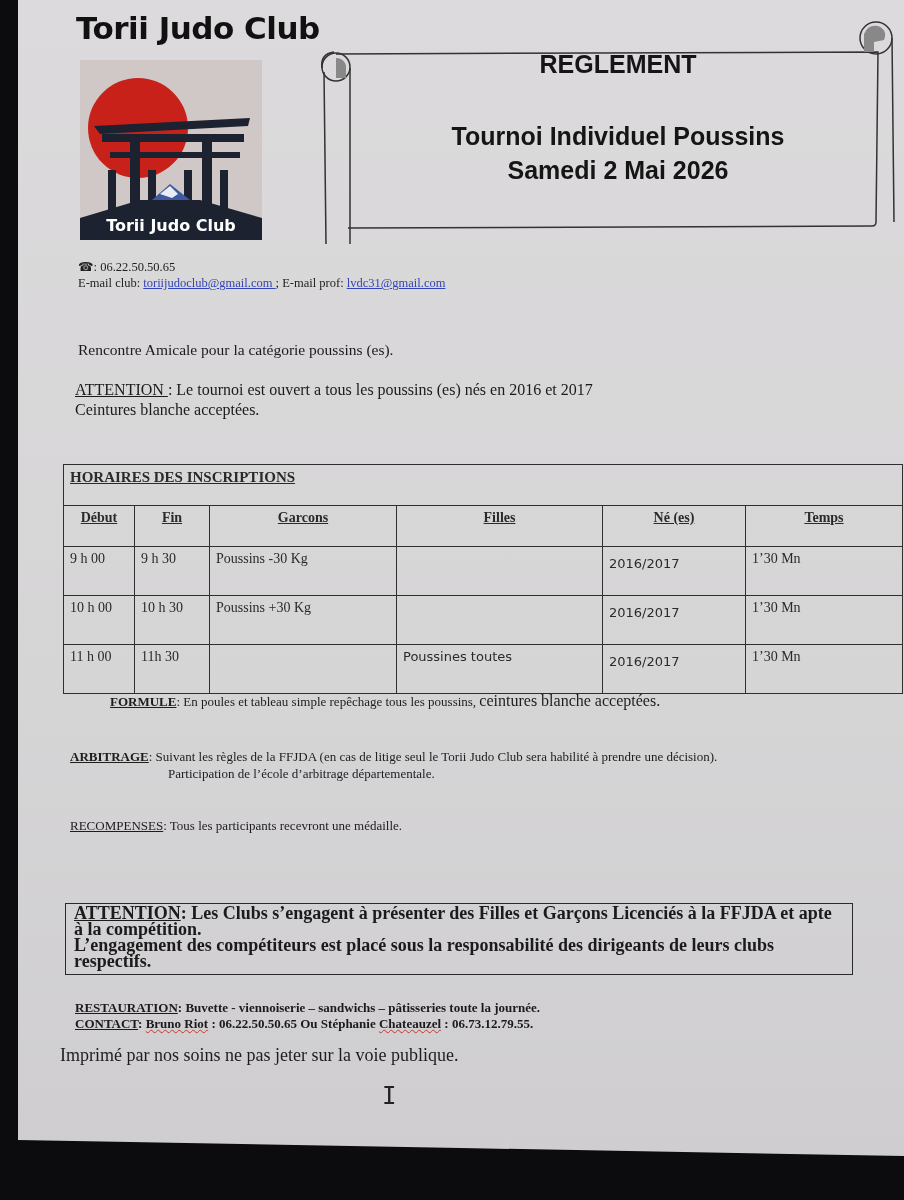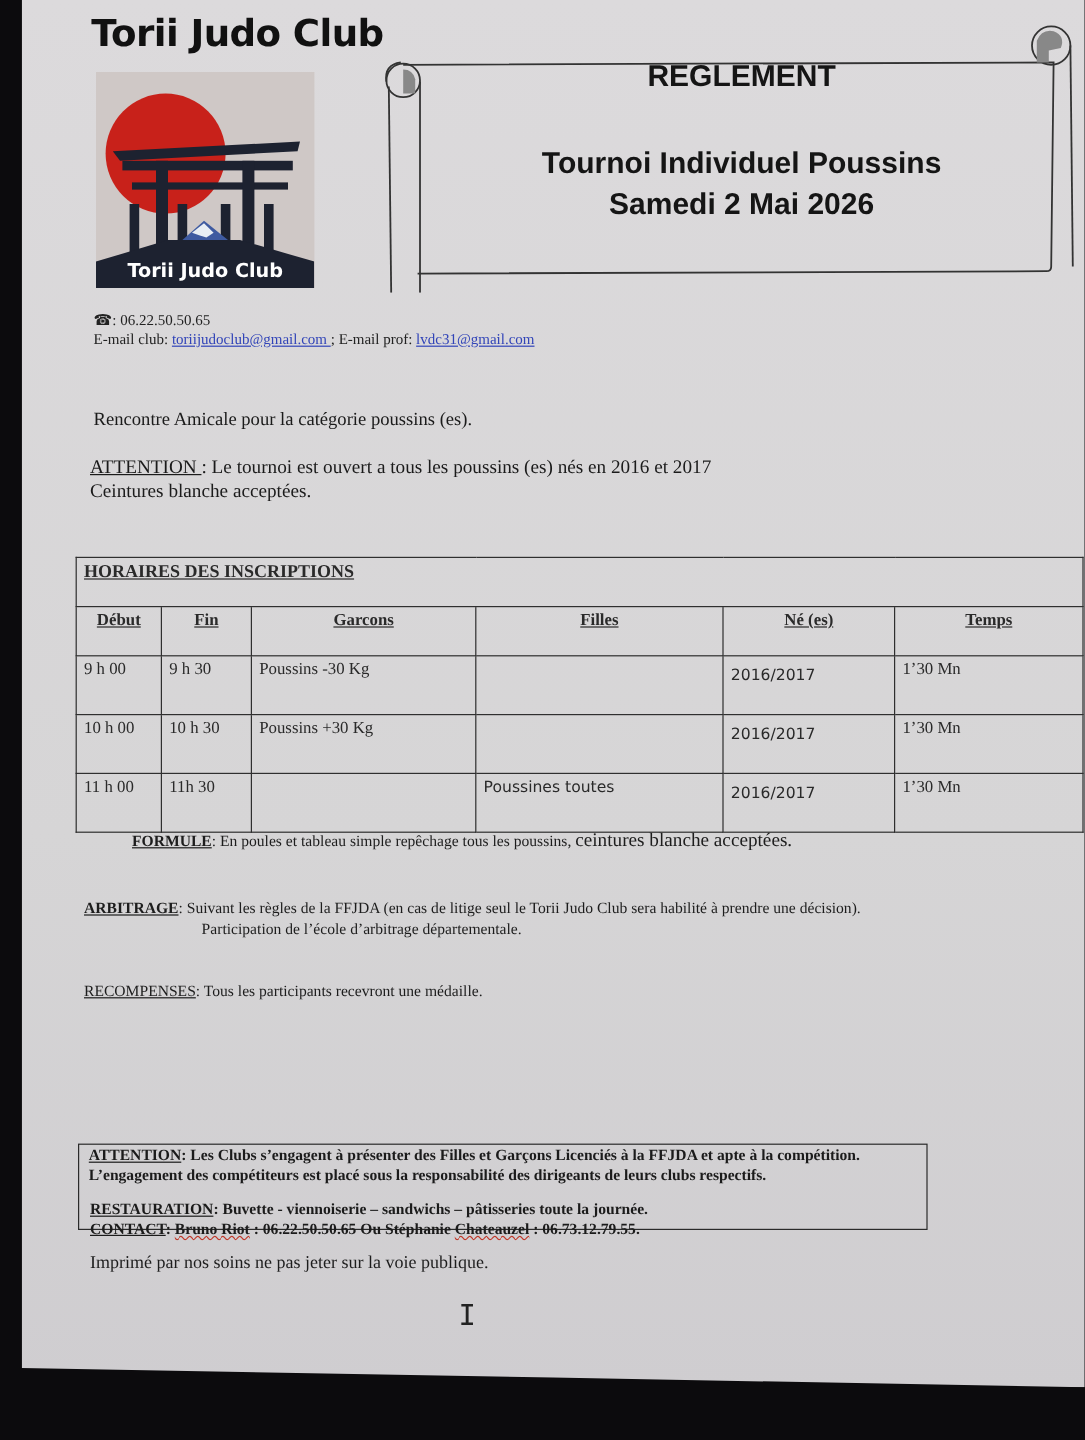--- a/index.html
+++ b/index.html
@@ -50,25 +50,25 @@
   table.sched td { border:1.5px solid #2f2f2f; vertical-align:top; padding:4px 6px; }
   .th-title { height:32px; font-weight:bold; font-size:15px; }
   .hdr td { height:32px; text-align:center; font-weight:bold; text-decoration:underline; font-size:14px; }
   .row td { height:35px; }
   .sans { font-family:"DejaVu Sans", sans-serif; font-size:13px;margin-left:21px; }
   .para { font-size:13px; color:#1d1d1d; }
   .formule { left:52px; top:692px;margin-left:40px; }
   .arbitrage { left:52px; top:748px; line-height:17px; }
   .recomp { left:52px; top:818px; }
   .att-box {
-    left:47px; top:953px; width:708px; height:72px; border:1.5px solid #2a2a2a;
-    font-size:13px; font-weight:bold; line-height:16px; padding:1px 8px; box-sizing:border-box;
+    left:47px; top:903px; width:788px; height:72px; border:1.5px solid #2a2a2a;
+    font-size:18px; font-weight:bold; line-height:16px; padding:1px 8px; box-sizing:border-box;
   }
   .resto { left:57px; top:1000px; font-size:13px; font-weight:bold; line-height:16px; }
-  .imprime { left:57px; top:1045px; font-size:15px; }
+  .imprime { left:42px; top:1045px; font-size:18px; }
   .cursor-ibeam { left:364px; top:1082px; font-size:24px; color:#222; font-family:"DejaVu Sans Mono", monospace; }
 </style>
 </head>
 <body>
 
 <div class="page">
 
   <div class="abs club-title">Torii Judo Club</div>
 
   <div class="abs logo">

